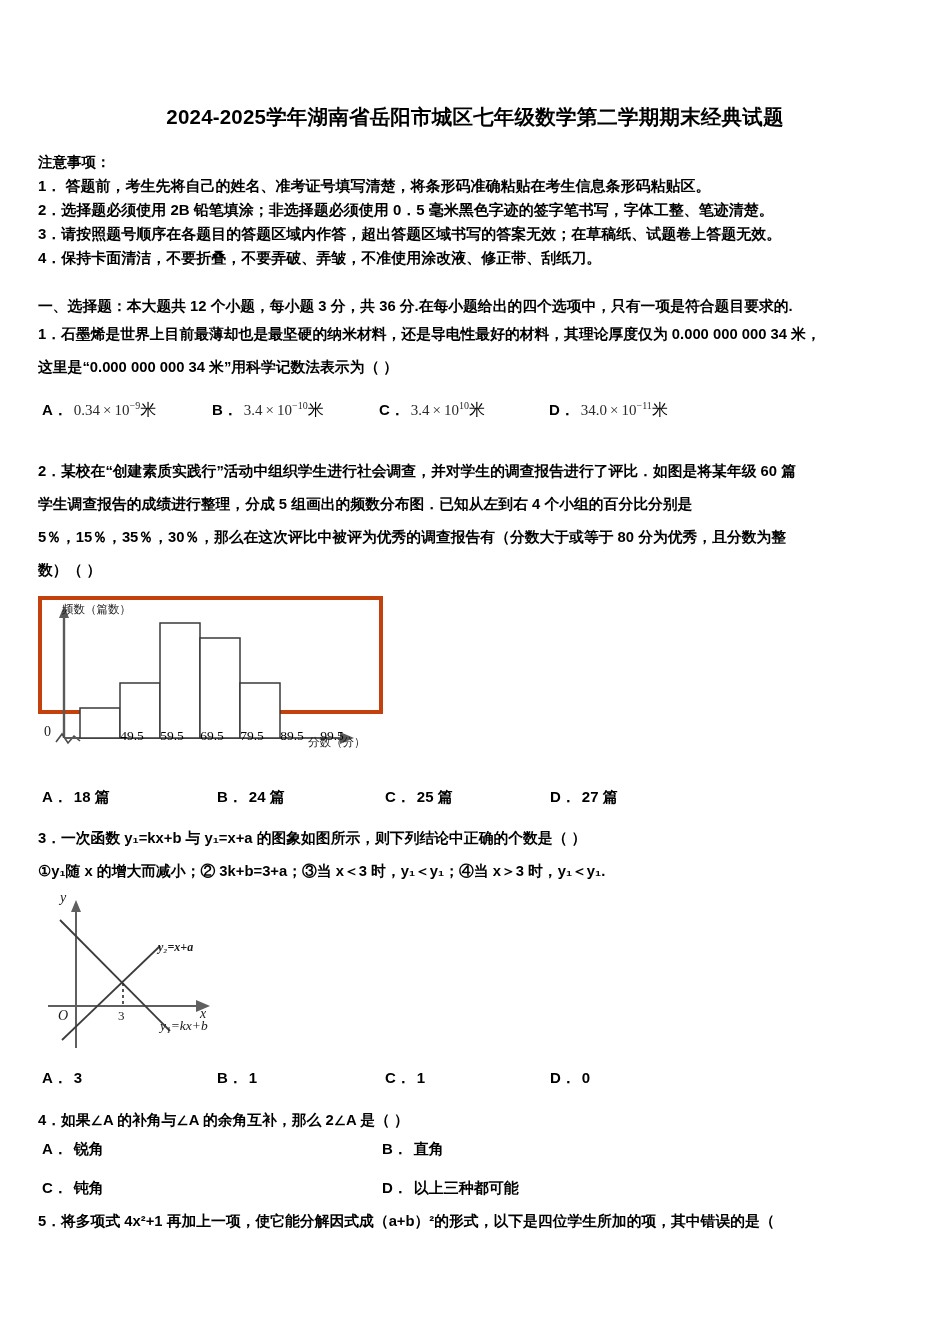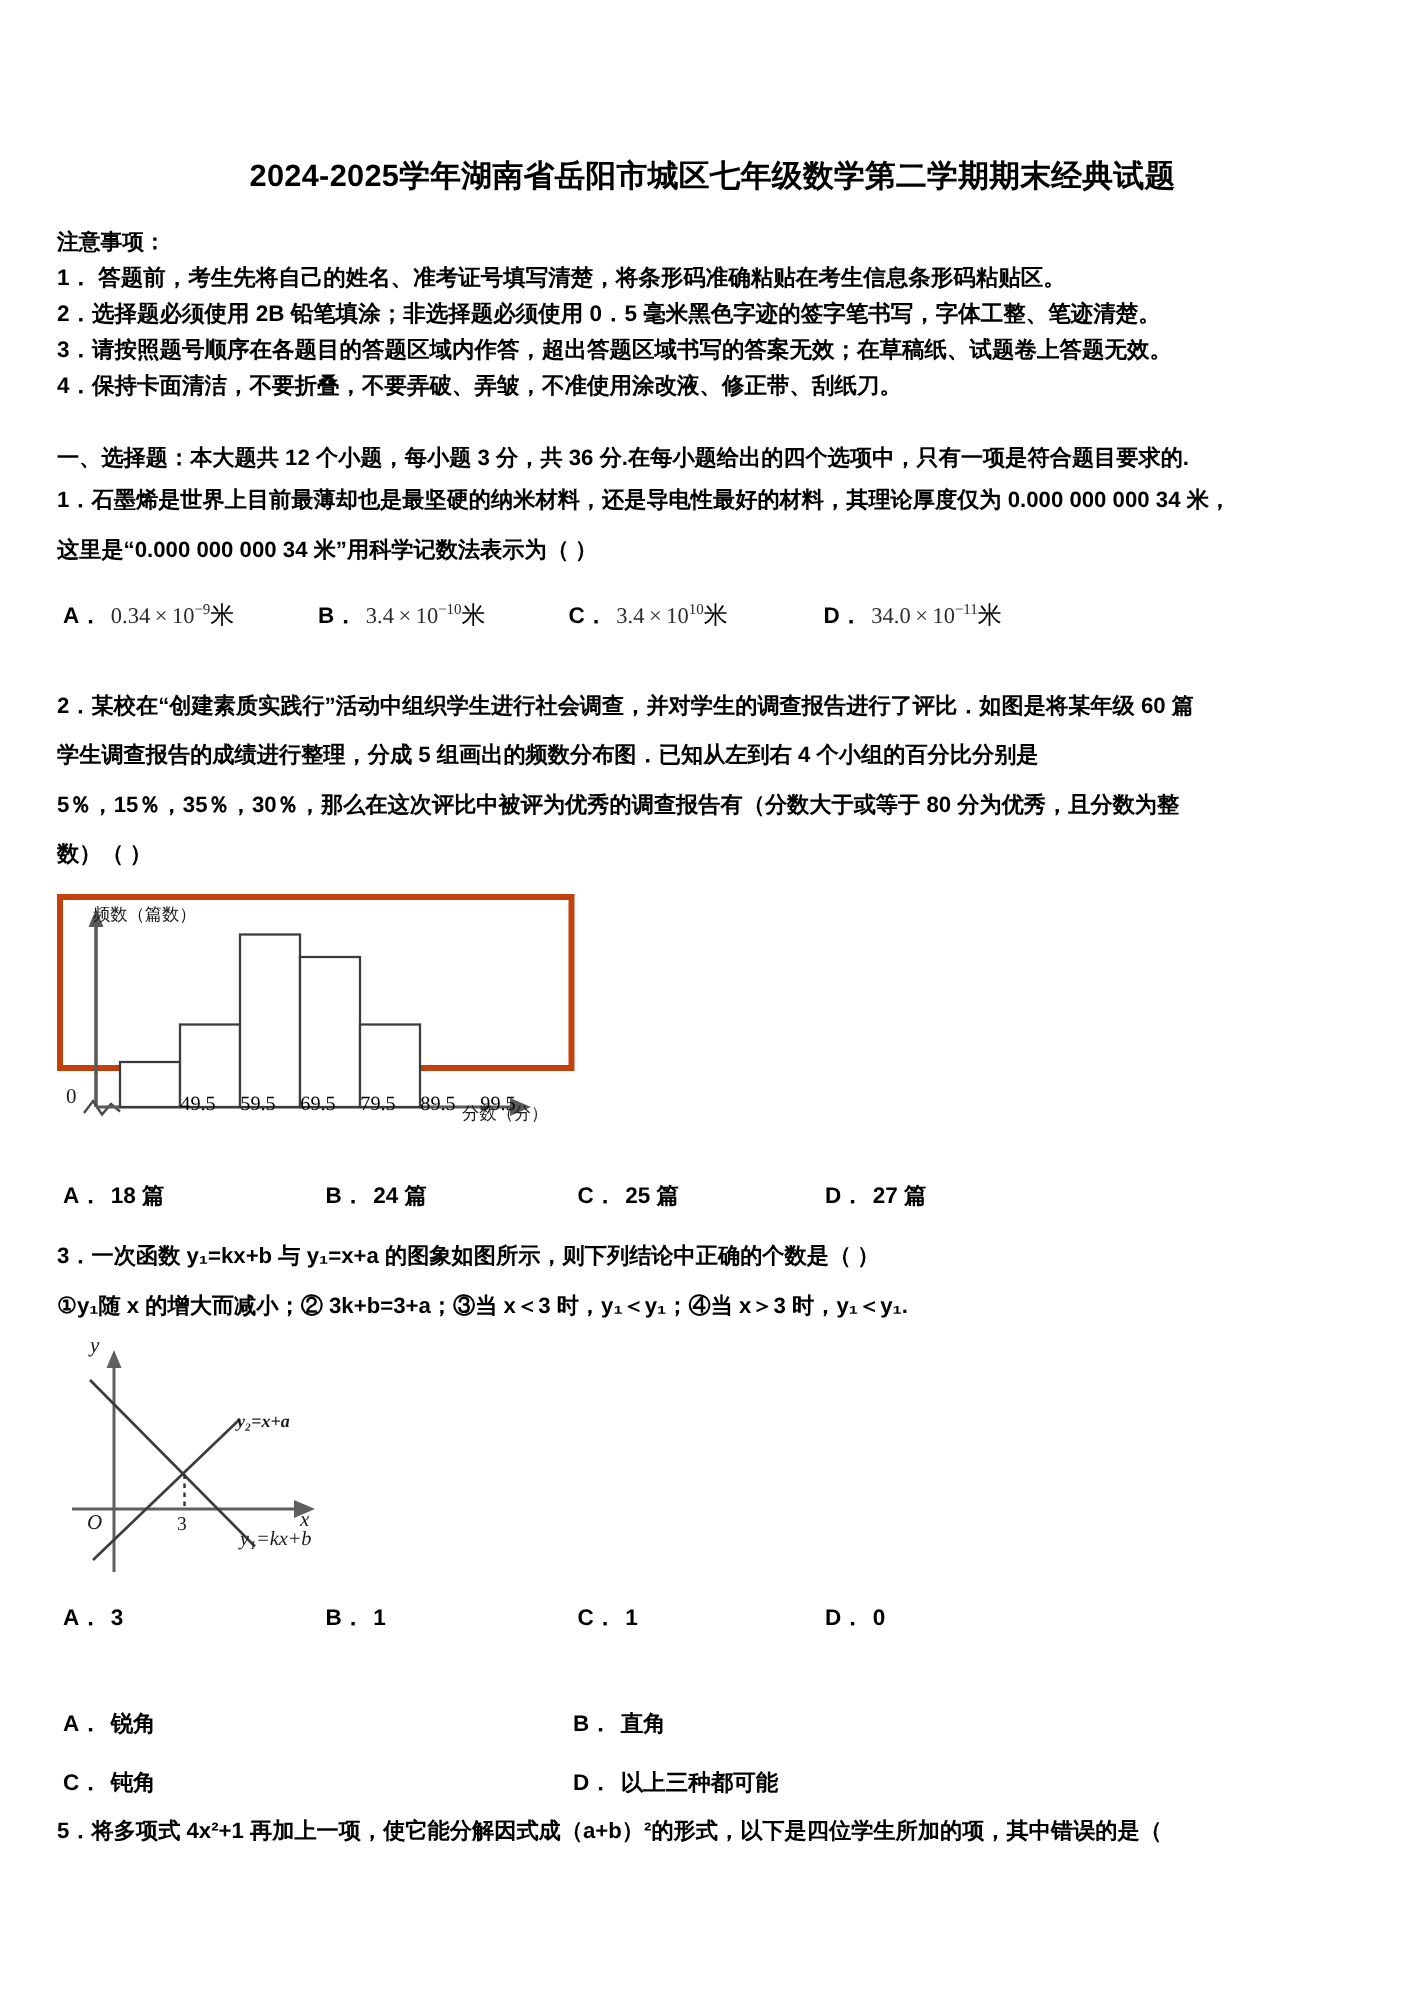--- a/index.html
+++ b/index.html
@@ -247,20 +247,23 @@
     <div class="opt" style="width:165px;">
       <span class="opt-lbl">C．</span>
       <span>1</span>
     </div>
     <div class="opt">
       <span class="opt-lbl">D．</span>
       <span>0</span>
     </div>
   </div>
 
+  <div class="q" style="left:38px; top:1104px; width:895px;">
+    <div class="q-line">4．如果∠A 的补角与∠A 的余角互补，那么 2∠A 是（ ）</div>
+  </div>
 
   <div class="opts" style="left:42px; top:1140px;">
     <div class="opt" style="width:340px;">
       <span class="opt-lbl">A．</span>
       <span>锐角</span>
     </div>
     <div class="opt">
       <span class="opt-lbl">B．</span>
       <span>直角</span>
     </div>

